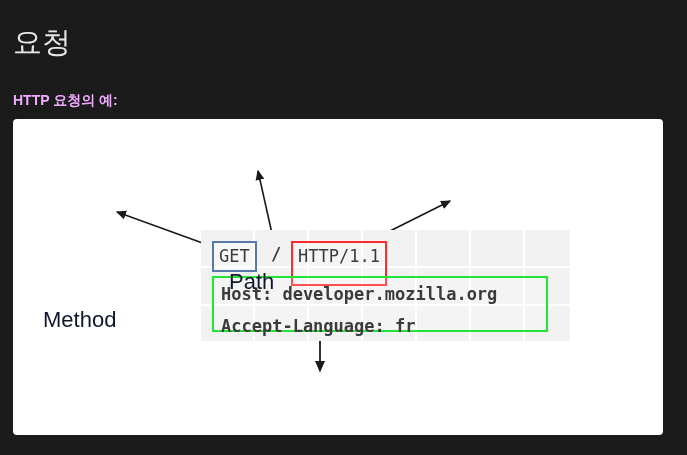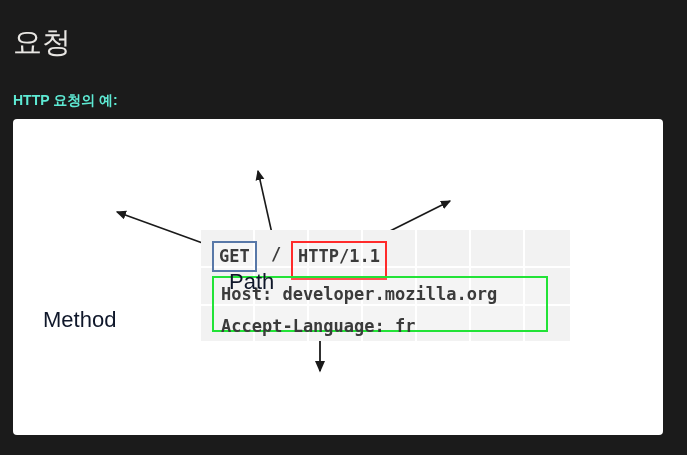--- a/index.html
+++ b/index.html
@@ -26,21 +26,21 @@
     line-height: 38px;
     white-space: nowrap;
   }
 
   #caption {
     position: absolute;
     left: 13px;
     top: 63px;
     font-size: 14px;
     font-weight: bold;
-    color: #5eead4;
+    color: #f0abfc;
     line-height: 18px;
     white-space: nowrap;
     margin-top: 28px;
   }
 
   
   #figure-card {
     position: absolute;
     left: 13px;
     top: 119px;
@@ -91,34 +91,34 @@
     letter-spacing: 0px;
   }
 
   
   #req-method {
     left: 11px;
     top: 11px;
     padding: 1px 5px 2px 5px;
     border: 2px solid #5878a8;
     background: rgba(255,255,255,0.35);
-    font-weight: bold;
+    font-weight: normal;
   }
   #req-slash {
     left: 70px;
     top: 12px;
     font-weight: bold;
   }
   #req-version {
     left: 90px;
     top: 11px;
-    padding: 1px 5px 10px 5px;
+    padding: 1px 5px 16px 5px;
     border: 2px solid #ff2b2b;
     background: rgba(255,255,255,0.25);
-    font-weight: bold;
+    font-weight: normal;
   }
 
   
   #req-headers {
     position: absolute;
     left: 11px;
     top: 46px;
     width: 336px;
     height: 56px;
     border: 2px solid #22e337;

